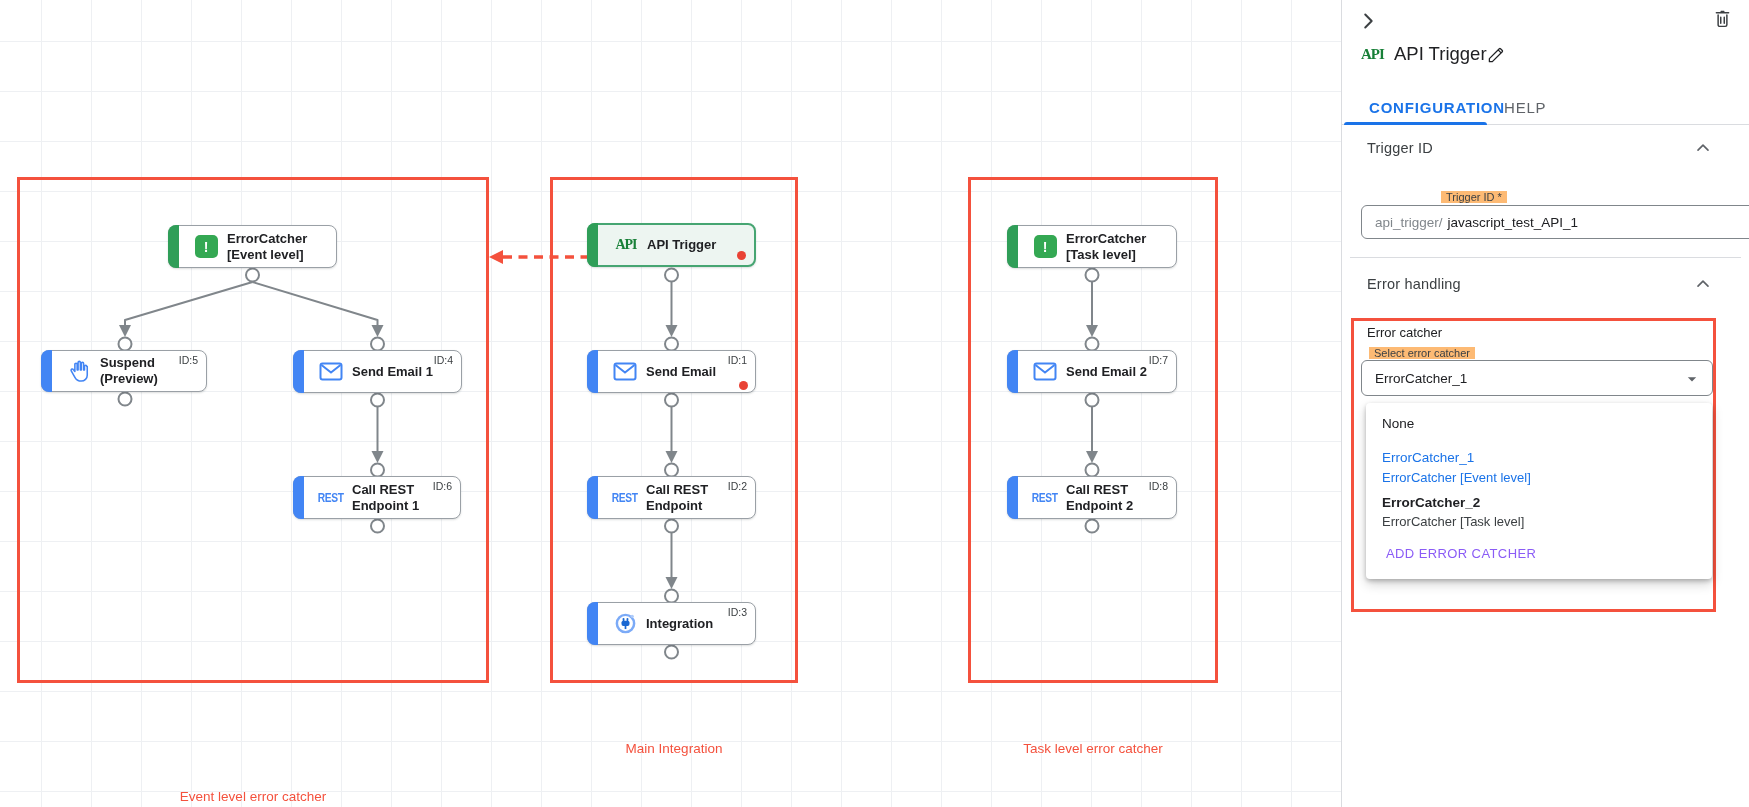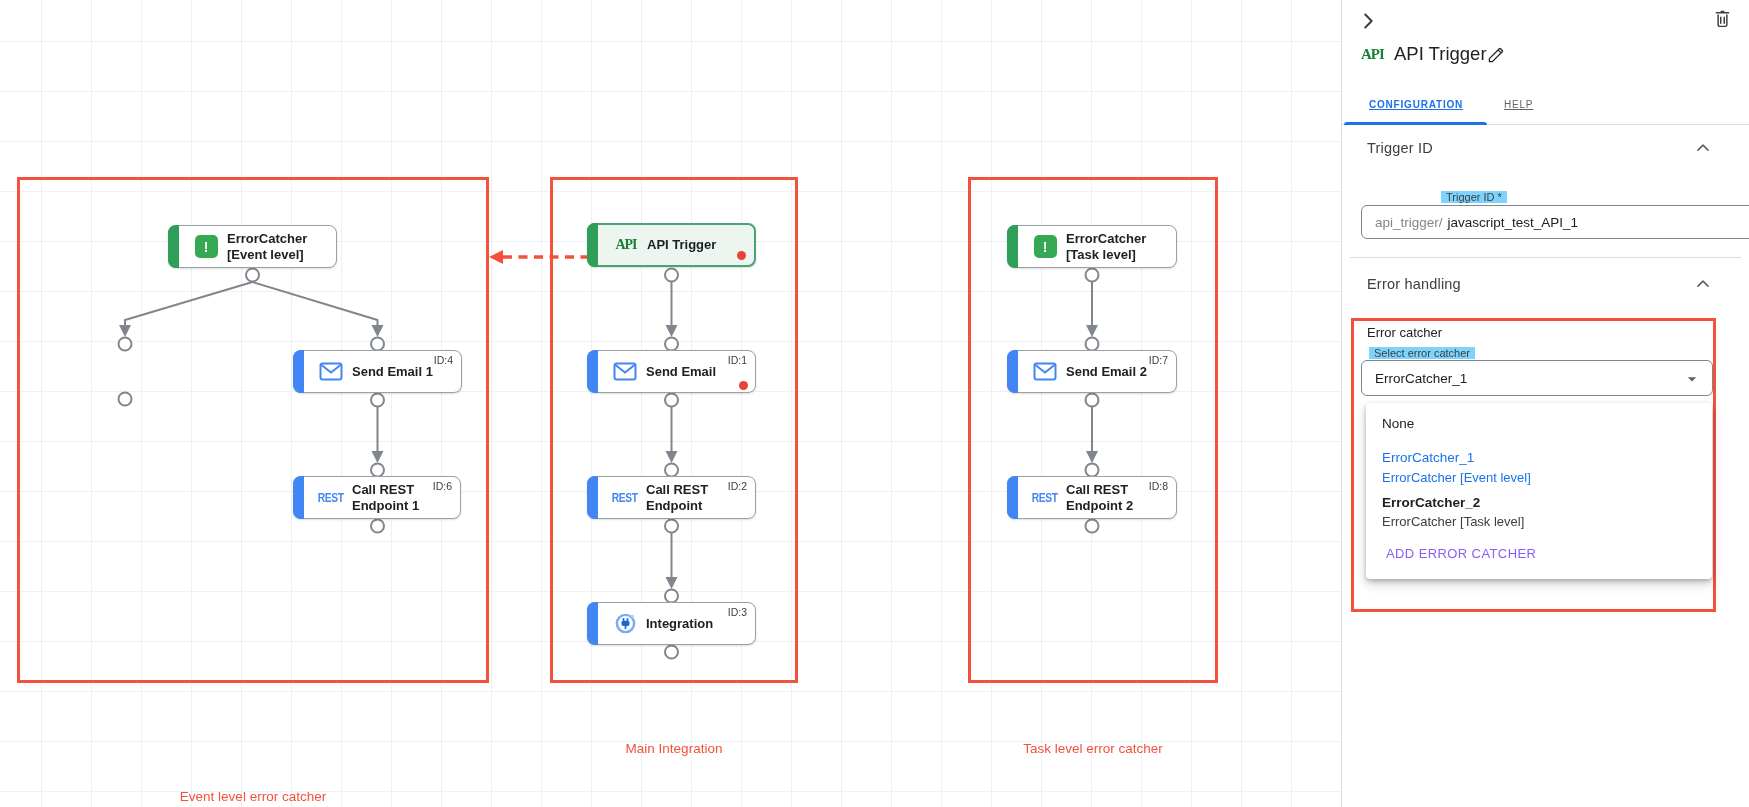--- a/index.html
+++ b/index.html
@@ -33,32 +33,32 @@
     font-weight:bold; font-size:14px; display:flex; align-items:center; justify-content:center; }
   .reddot { position:absolute; width:9px; height:9px; border-radius:50%; background:#e94235; z-index:6; }
 
   
   #panel { position:absolute; left:1341px; top:0; width:408px; height:807px;
     background:#fff; border-left:1px solid #dadce0; z-index:10; }
   .icon-btn { position:absolute; width:24px; height:24px; cursor:pointer; background:none; border:none; }
   #panel-logo { position:absolute; left:19px; top:46px; font-size:15px; }
   #panel-title { position:absolute; left:52px; top:43px; font-size:18.5px; color:#202124; }
   #edit-btn { left:142px; top:44px; }
-  .tab { position:absolute; top:99px; font-size:10px; letter-spacing:.8px; font-weight:600; cursor:pointer;text-decoration:underline; }
+  .tab { position:absolute; top:99px; font-size:15px; letter-spacing:.8px; font-weight:600; cursor:pointer; }
   #tab-config { left:27px; color:#1a73e8; }
   #tab-help { left:162px; color:#5f6368; font-weight:500; }
   #tab-underline { position:absolute; left:2px; top:122px; width:143px; height:3px;
     background:#1a73e8; border-radius:3px 3px 0 0; }
   .hdiv { position:absolute; left:0; right:0; height:1px; background:#dadce0; }
   .sec-title { position:absolute; left:25px; font-size:14.5px; font-weight:500; color:#3c4043; letter-spacing:.2px; }
   .caret { position:absolute; left:350px; width:22px; height:22px; cursor:pointer; background:none; border:none; }
 
   .field { position:absolute; border:1px solid #80868b; border-radius:6px; background:#fff; }
   .field-label { position:absolute; font-size:11px; font-weight:500; color:#3c4043;
-    background:#7dd3fc; padding:0 5px; z-index:2; white-space:nowrap; }
+    background:#fdba74; padding:0 5px; z-index:2; white-space:nowrap; }
   #trigger-input { left:19px; top:205px; width:404px; height:34px; font-size:13.5px;
     display:flex; align-items:center; padding-left:13px; }
   #trigger-input .prefix { color:#80868b; margin-right:5px; }
   #select-ec { left:19px; top:360px; width:352px; height:36px; font-size:13.5px;
     display:flex; align-items:center; padding-left:13px; cursor:pointer; }
 
   #red-highlight { position:absolute; left:9px; top:318px; width:365px; height:294px;
     border:3px solid #f4513d; pointer-events:none; }
   #ec-group-label { position:absolute; left:25px; top:325px; font-size:13px; color:#202124; }
 
@@ -146,20 +146,33 @@
       <div class="accent green"></div>
       <div class="nicon">
           <div class="err-ic">!</div>
         </div>
       <div class="nlabel">
           <span>ErrorCatcher</span>
           <span>[Event level]</span>
         </div>
     </div>
 
+    <div class="node" style="left:41px;top:350px;width:166px;height:42px;">
+      <div class="accent"></div>
+      <div class="nicon">
+        <svg width="22" height="22" viewBox="0 0 24 24">
+            <path d="M21 7v9.5c0 3.58-2.92 6.5-6.5 6.5-2.77 0-5.48-1.55-6.8-3.88L3.53 11.8c-.4-.72-.05-1.63.73-1.9.54-.19 1.14 0 1.48.46L7.5 12.5V4.75a1.25 1.25 0 0 1 2.5 0V11h1V2.75a1.25 1.25 0 0 1 2.5 0V11h1V3.75a1.25 1.25 0 0 1 2.5 0V11h1V7a1.25 1.25 0 0 1 2.5 0Z" fill="#fff" stroke="#4285f4" stroke-width="1.7" stroke-linejoin="round"></path>
+          </svg>
+      </div>
+      <div class="nlabel">
+          <span>Suspend</span>
+          <span>(Preview)</span>
+        </div>
+      <span class="idtag">ID:5</span>
+    </div>
 
     <div class="node" style="left:293px;top:350px;width:169px;height:43px;">
       <div class="accent"></div>
       <div class="nicon">
         <svg width="24" height="19" viewBox="0 0 24 19">
             <rect x="1.5" y="1.5" width="21" height="16" rx="2" fill="#fff" stroke="#4285f4" stroke-width="2"></rect>
             <path d="M2.5 3 12 10.5 21.5 3" fill="none" stroke="#4285f4" stroke-width="2"></path>
           </svg>
       </div>
       <div class="nlabel">

